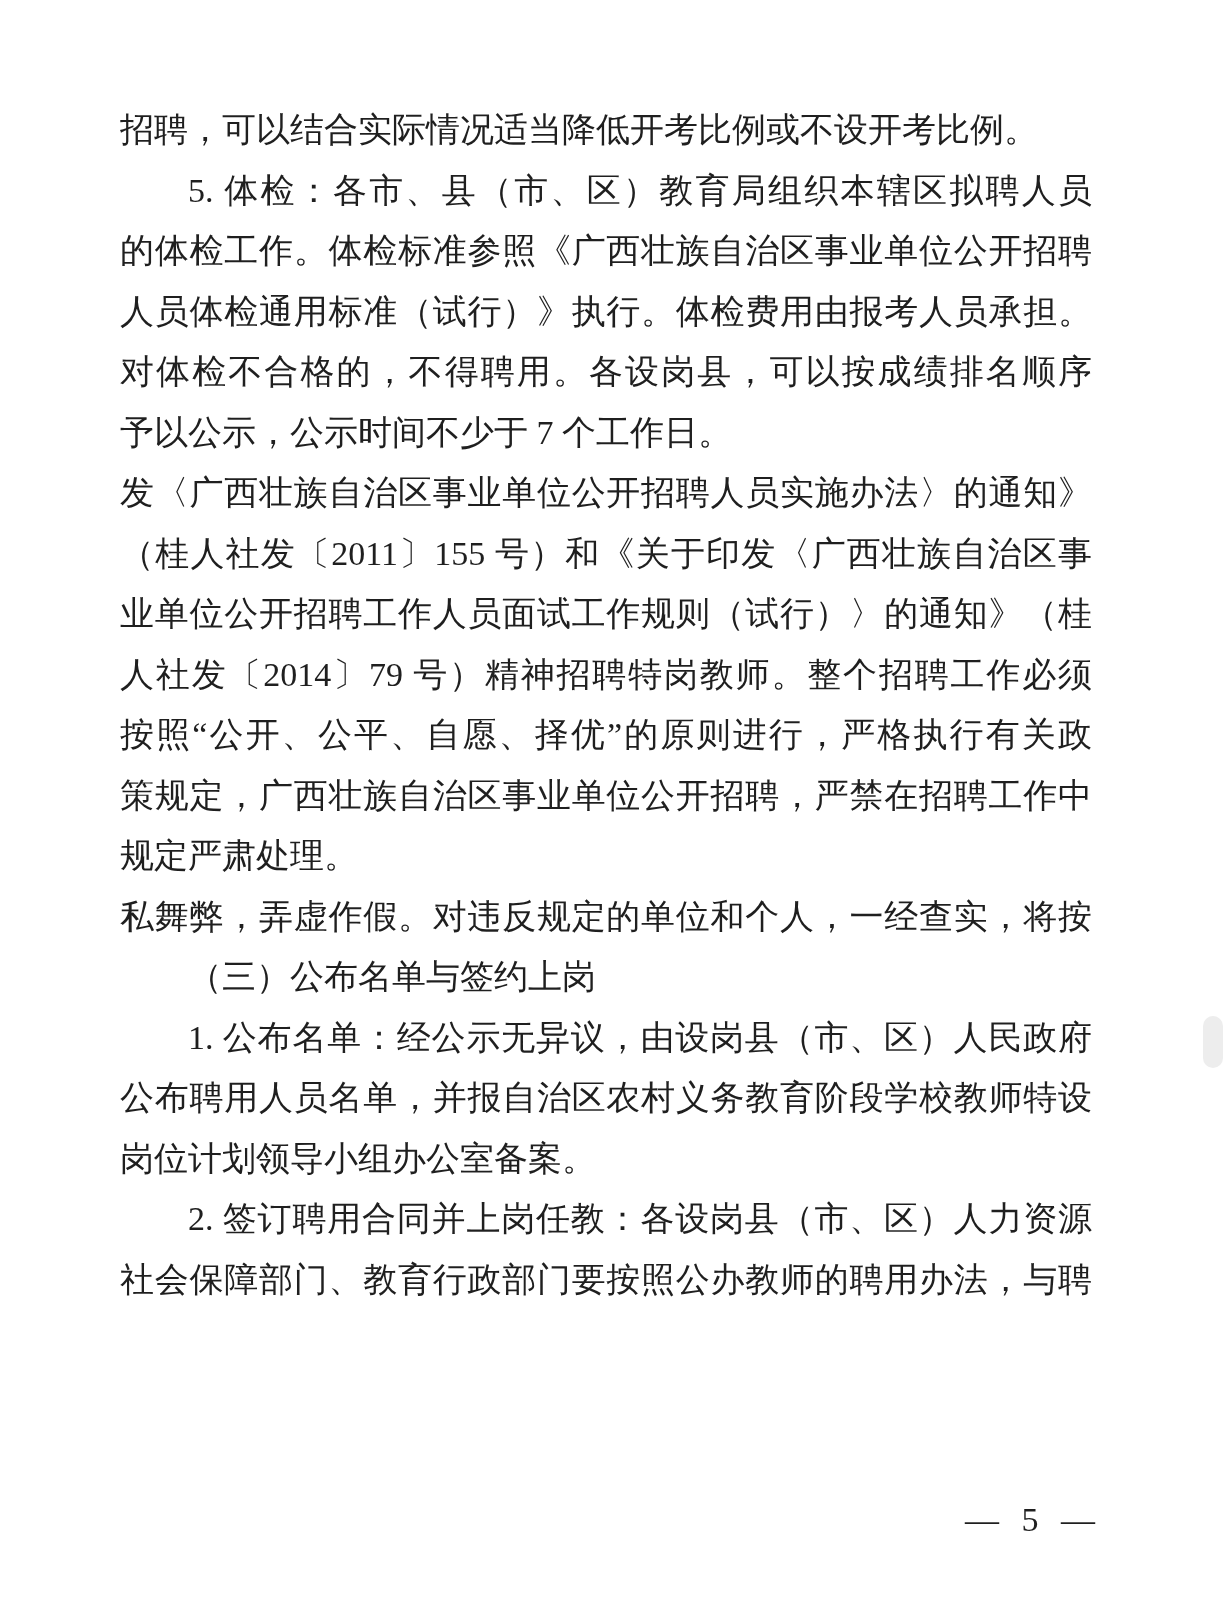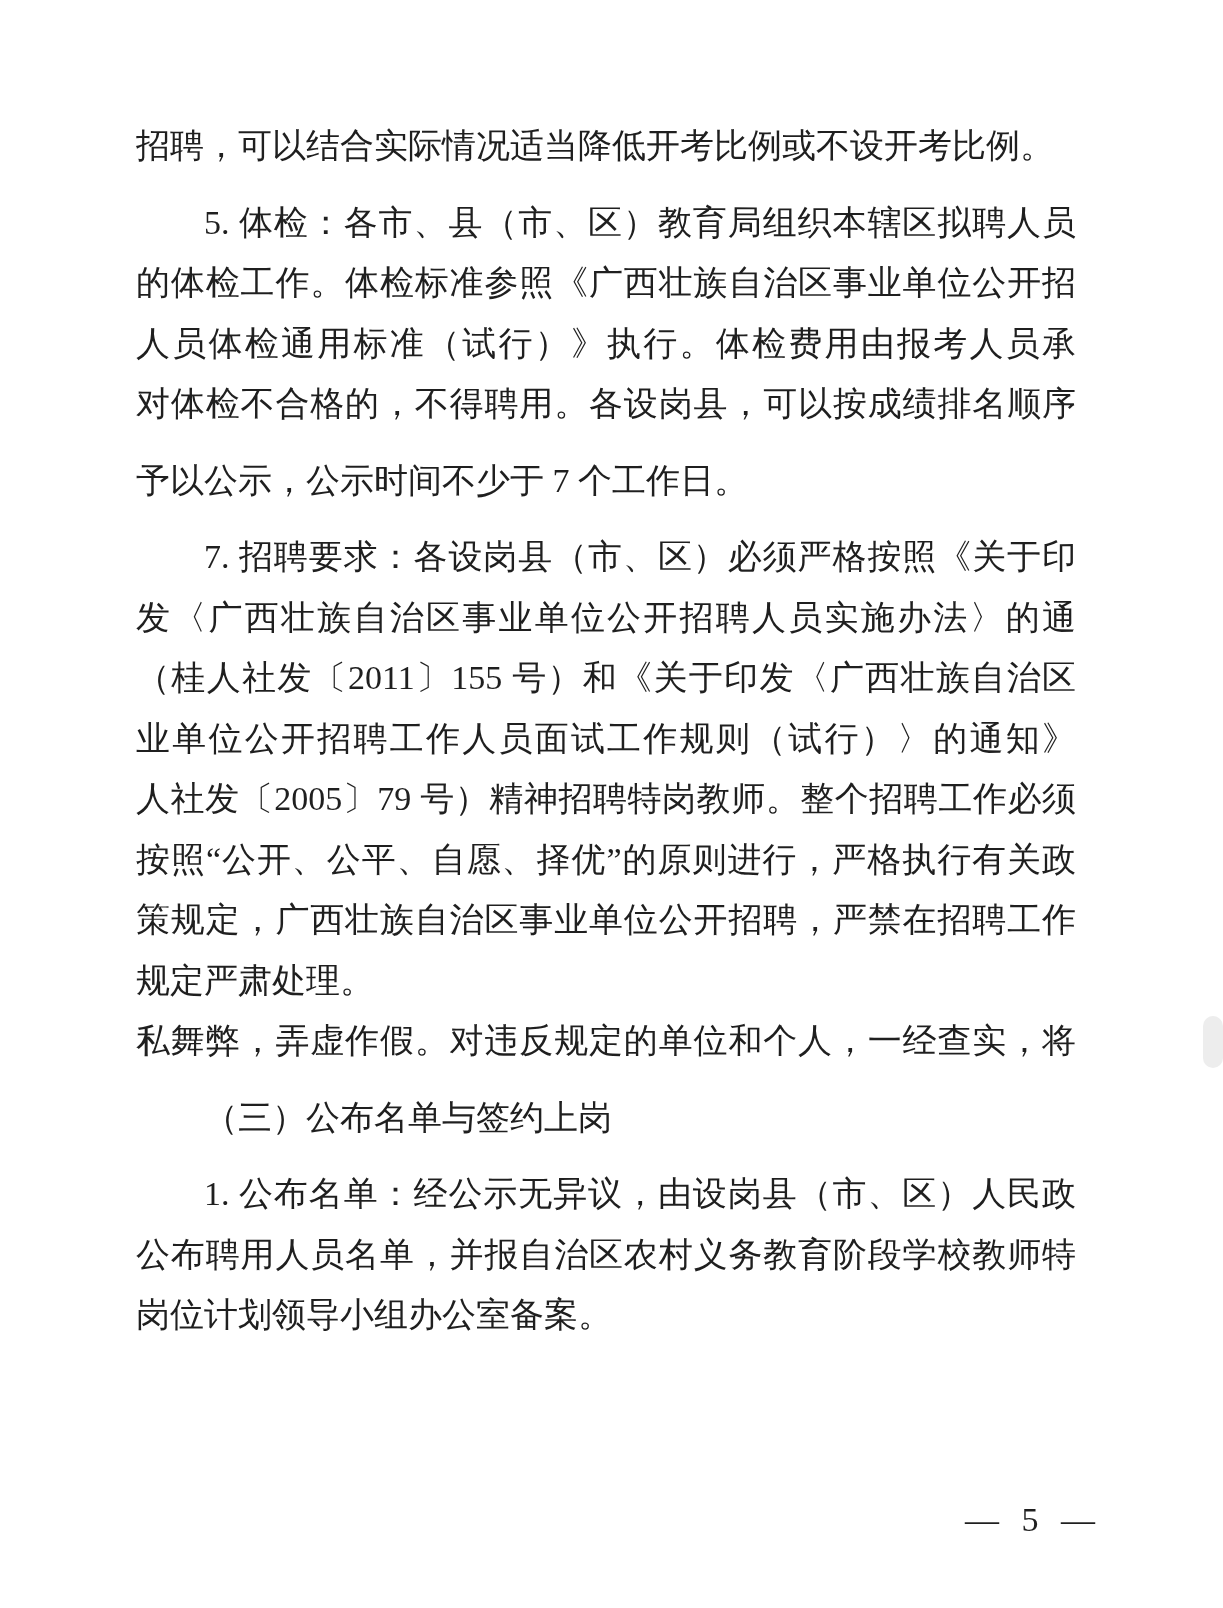--- a/index.html
+++ b/index.html
@@ -15,21 +15,21 @@
     font-family: "Liberation Serif", "DejaVu Serif", serif;
     overflow: hidden;
   }
   .doc-body {
     position: absolute;
     left: 120px;
     top: 100px;
     width: 972px;
   }
   .para {
-    margin: 16px;
+    margin: 0;
     padding: 0;
   }
   .line {
     height: 60.5px;
     line-height: 60.5px;
     font-size: 34px;
     text-align: justify;
     text-align-last: justify;
     overflow: hidden;
     white-space: normal;
@@ -73,35 +73,38 @@
     <div class="para">
       <div class="line indent">5. 体检：各市、县（市、区）教育局组织本辖区拟聘人员</div>
       <div class="line">的体检工作。体检标准参照《广西壮族自治区事业单位公开招聘</div>
       <div class="line">人员体检通用标准（试行）》执行。体检费用由报考人员承担。</div>
       <div class="line">对体检不合格的，不得聘用。各设岗县，可以按成绩排名顺序</div>
     </div>
     <div class="para">
       <div class="line last">予以公示，公示时间不少于 7 个工作日。</div>
     </div>
     <div class="para">
-      <div class="line indent">7. 招聘要求：各设岗县（市、区）必须严格按照《关于印</div>
       <div class="line">发〈广西壮族自治区事业单位公开招聘人员实施办法〉的通知》</div>
       <div class="line">（桂人社发〔2011〕155 号）和《关于印发〈广西壮族自治区事</div>
       <div class="line">业单位公开招聘工作人员面试工作规则（试行）〉的通知》（桂</div>
-      <div class="line">人社发〔2005〕79 号）精神招聘特岗教师。整个招聘工作必须</div>
+      <div class="line">人社发〔2014〕79 号）精神招聘特岗教师。整个招聘工作必须</div>
       <div class="line">按照“公开、公平、自愿、择优”的原则进行，严格执行有关政</div>
       <div class="line">策规定，广西壮族自治区事业单位公开招聘，严禁在招聘工作中徇</div>
       <div class="line last">规定严肃处理。</div>
       <div class="line">私舞弊，弄虚作假。对违反规定的单位和个人，一经查实，将按</div>
     </div>
     <div class="para bold">
       <div class="line indent last">（三）公布名单与签约上岗</div>
     </div>
     <div class="para">
       <div class="line indent">1. 公布名单：经公示无异议，由设岗县（市、区）人民政府</div>
       <div class="line">公布聘用人员名单，并报自治区农村义务教育阶段学校教师特设</div>
       <div class="line last">岗位计划领导小组办公室备案。</div>
     </div>
+    <div class="para">
+      <div class="line indent">2. 签订聘用合同并上岗任教：各设岗县（市、区）人力资源</div>
+      <div class="line">社会保障部门、教育行政部门要按照公办教师的聘用办法，与聘</div>
+    </div>
   </div>
 
 <div class="page-number">— 5 —</div>
 
 <div class="scrollbar-thumb"></div>
 
 </body></html>

